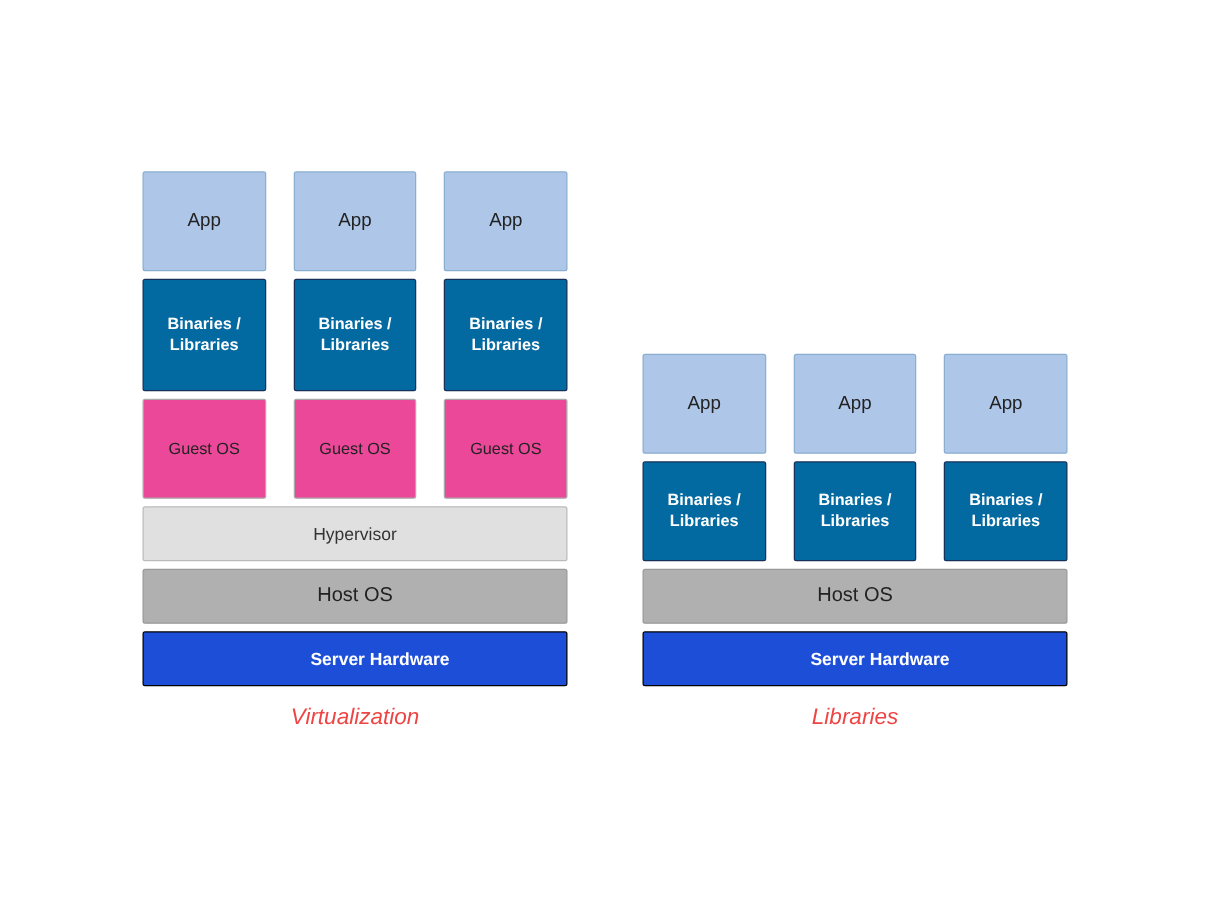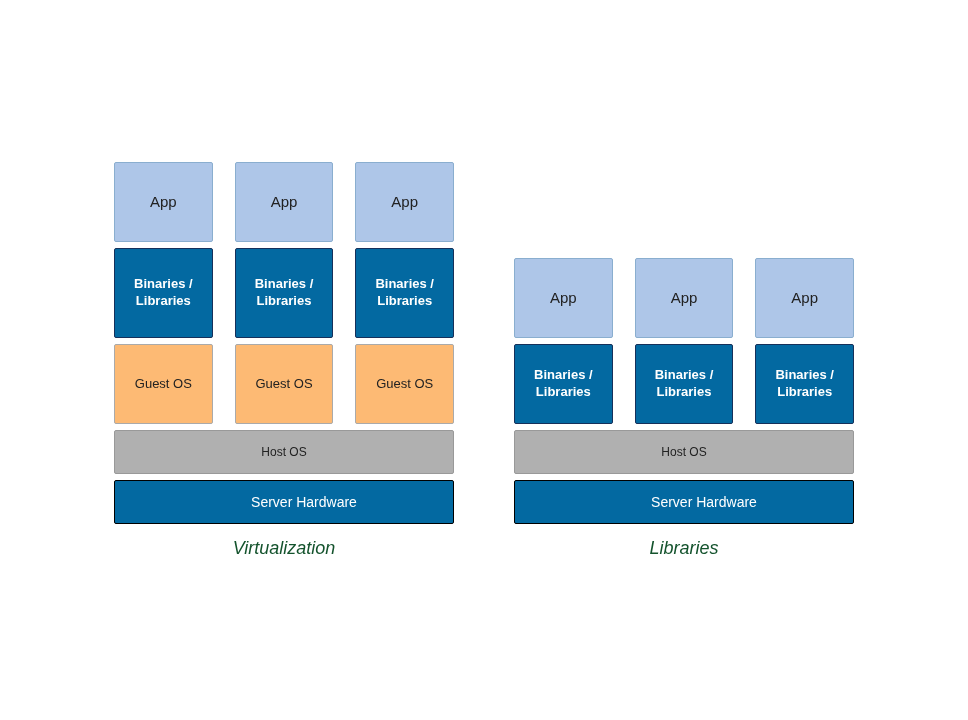--- a/index.html
+++ b/index.html
@@ -27,21 +27,21 @@
     }
     .diagram-stack {
       display: flex;
       flex-direction: column;
       gap: 6px;
       width: 100%;
     }
     .diagram-label {
       margin-top: 14px;
       font-size: 18px;
-      color: #14532d;
+      color: #ef4444;
       text-align: center;
       font-style: italic;
     }
     .row-three {
       display: flex;
       gap: 22px;
     }
     .cell-app {
       background: #aec6e8;
       border: 1.5px solid #8aaecf;
@@ -60,21 +60,21 @@
       justify-content: center;
       font-size: 13px;
       font-weight: bold;
       color: #ffffff;
       border-radius: 2px;
       text-align: center;
       line-height: 1.3;
       padding: 4px;
     }
     .cell-guest {
-      background: #fdba74;
+      background: #ec4899;
       border: 1.5px solid #aaa;
       display: flex;
       align-items: center;
       justify-content: center;
       font-size: 13px;
       color: #222;
       border-radius: 2px;
     }
     .bar-hypervisor {
       background: #e0e0e0;
@@ -87,34 +87,34 @@
       border-radius: 2px;
       height: 44px;
       width: 100%;
     }
     .bar-hostos {
       background: #b0b0b0;
       border: 1.5px solid #999;
       display: flex;
       align-items: center;
       justify-content: center;
-      font-size: 12px;
+      font-size: 16px;
       color: #222;
       border-radius: 2px;
       height: 44px;
       width: 100%;
     }
     .bar-hardware {
-      background: #0369a1;
+      background: #1d4ed8;
       border: 1.5px solid #000;
       display: flex;
       align-items: center;
       justify-content: center;
       font-size: 14px;
-      font-weight: normal;
+      font-weight: bold;
       color: #ffffff;
       border-radius: 2px;
       height: 44px;
       width: 100%;
       padding-left: 40px;
     }
     
     .virt-diagram {
       width: 340px;
     }
@@ -162,20 +162,21 @@
         <div class="cell-bin virt-bin">Binaries /<br>Libraries</div>
         <div class="cell-bin virt-bin">Binaries /<br>Libraries</div>
       </div>
 
       <div class="row-three">
         <div class="cell-guest virt-guest">Guest OS</div>
         <div class="cell-guest virt-guest">Guest OS</div>
         <div class="cell-guest virt-guest">Guest OS</div>
       </div>
 
+      <div class="bar-hypervisor">Hypervisor</div>
 
       <div class="bar-hostos">Host OS</div>
 
       <div class="bar-hardware">Server Hardware</div>
     </div>
 
     <div class="diagram-label">Virtualization</div>
   </div>
 
   <div class="diagram cont-diagram">

